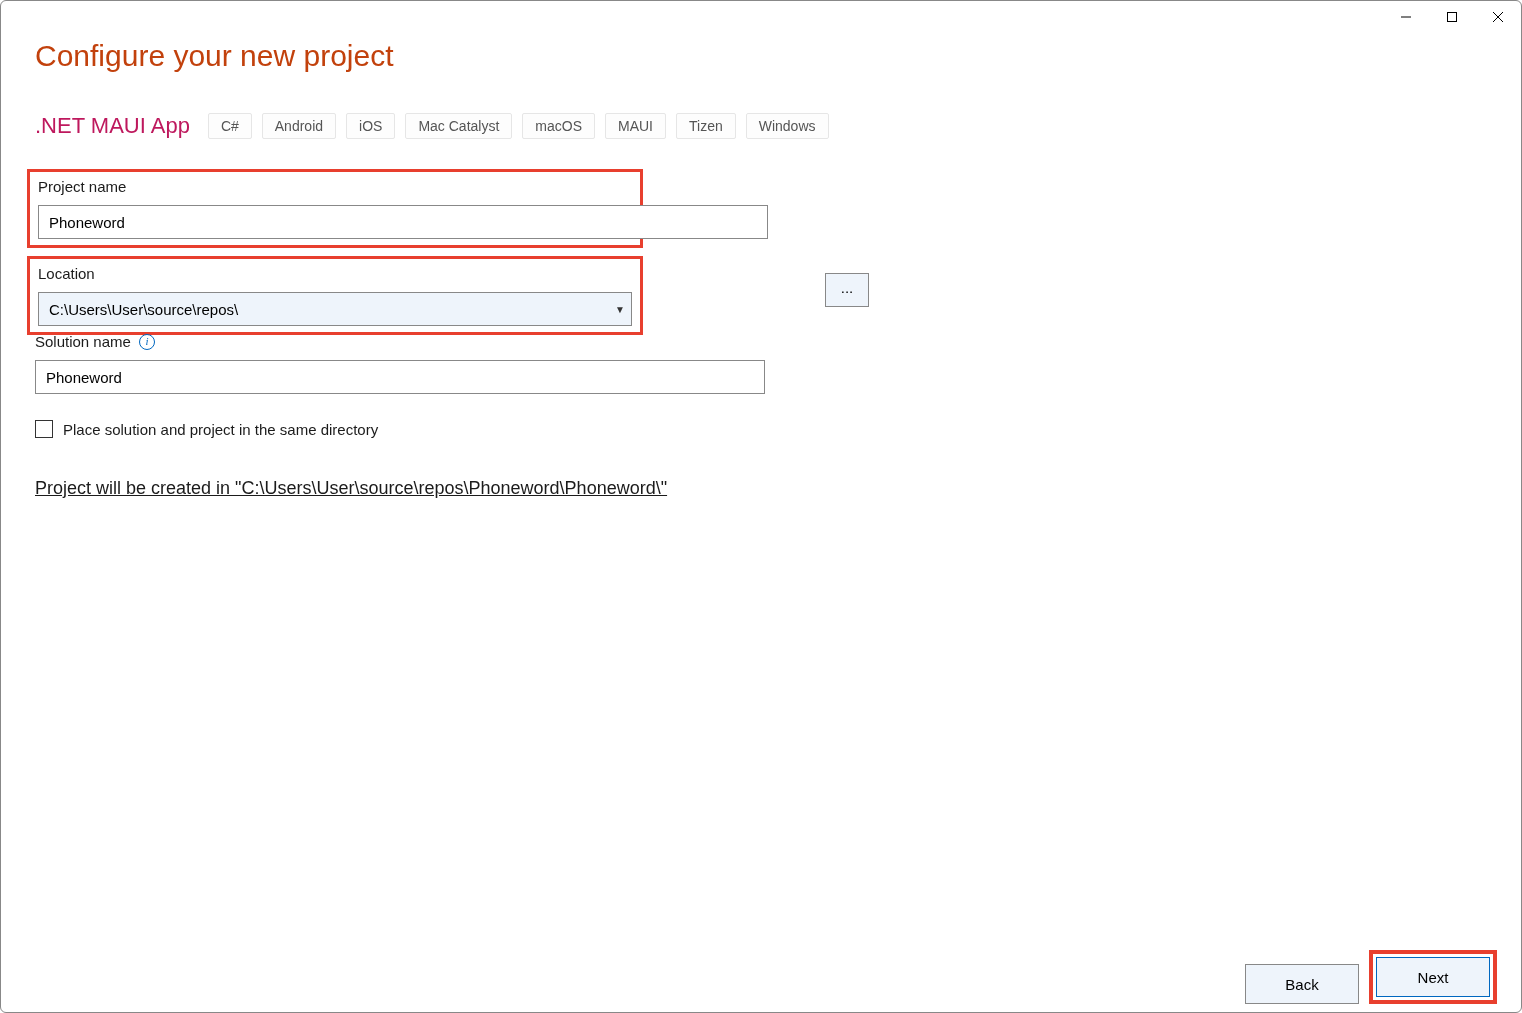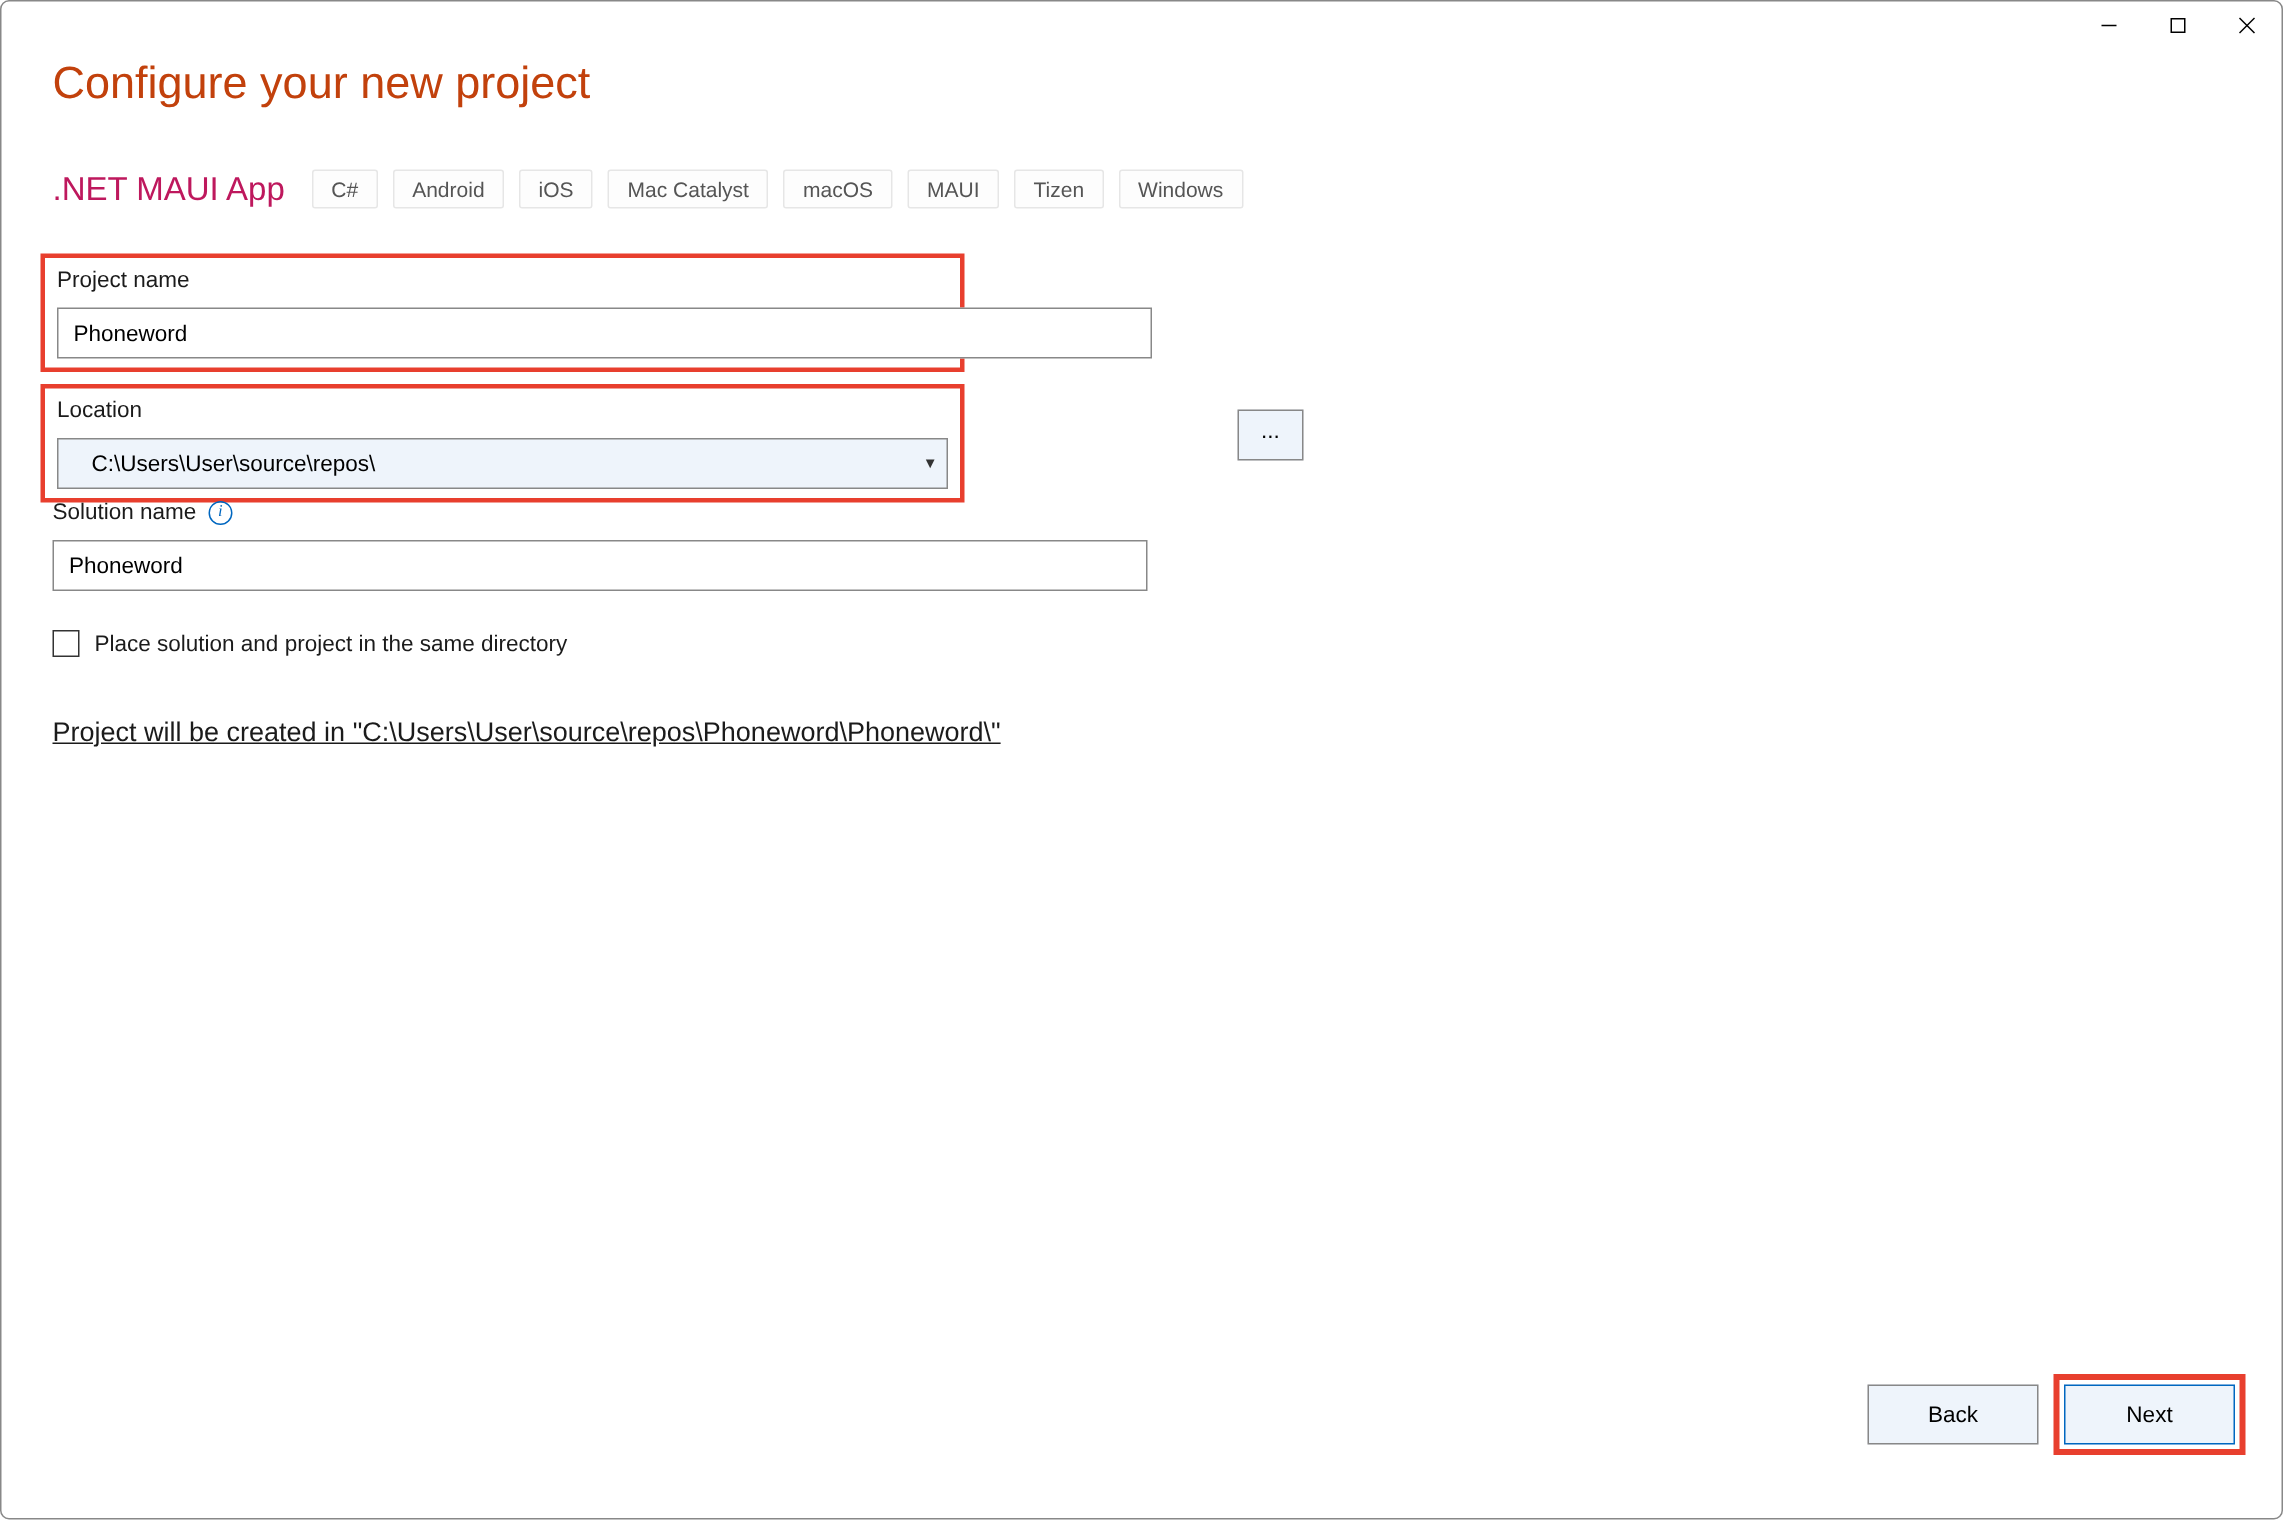--- a/index.html
+++ b/index.html
@@ -108,21 +108,21 @@
       align-items: center;
       gap: 24px;
     }
     .combo {
       width: 730px;
       height: 34px;
       border: 1px solid #888;
       background: #eef4fb;
       display: flex;
       align-items: center;
-      padding: 0 6px 0 22px;
+      padding: 0 6px 0 10px;
       font-size: 15px;
       cursor: pointer;
     }
     .combo-text {
       flex: 1;
     }
     .combo-arrow {
       font-size: 10px;
       color: #333;
     }
@@ -163,25 +163,25 @@
     }
     .highlight-box {
       border: 3px solid #e83f2e;
       padding: 6px 8px;
       margin-left: -8px;
       margin-bottom: 8px;
       width: 616px;
     }
     .footer {
       position: absolute;
-      bottom: 42px;
+      bottom: 8px;
       right: 24px;
       display: flex;
       gap: 10px;
-      align-items: center;
+      align-items: flex-end;
     }
     .btn {
       width: 114px;
       height: 40px;
       border: 1px solid #888;
       background: #eef4fb;
       font-size: 15px;
       font-family: inherit;
       cursor: pointer;
     }

